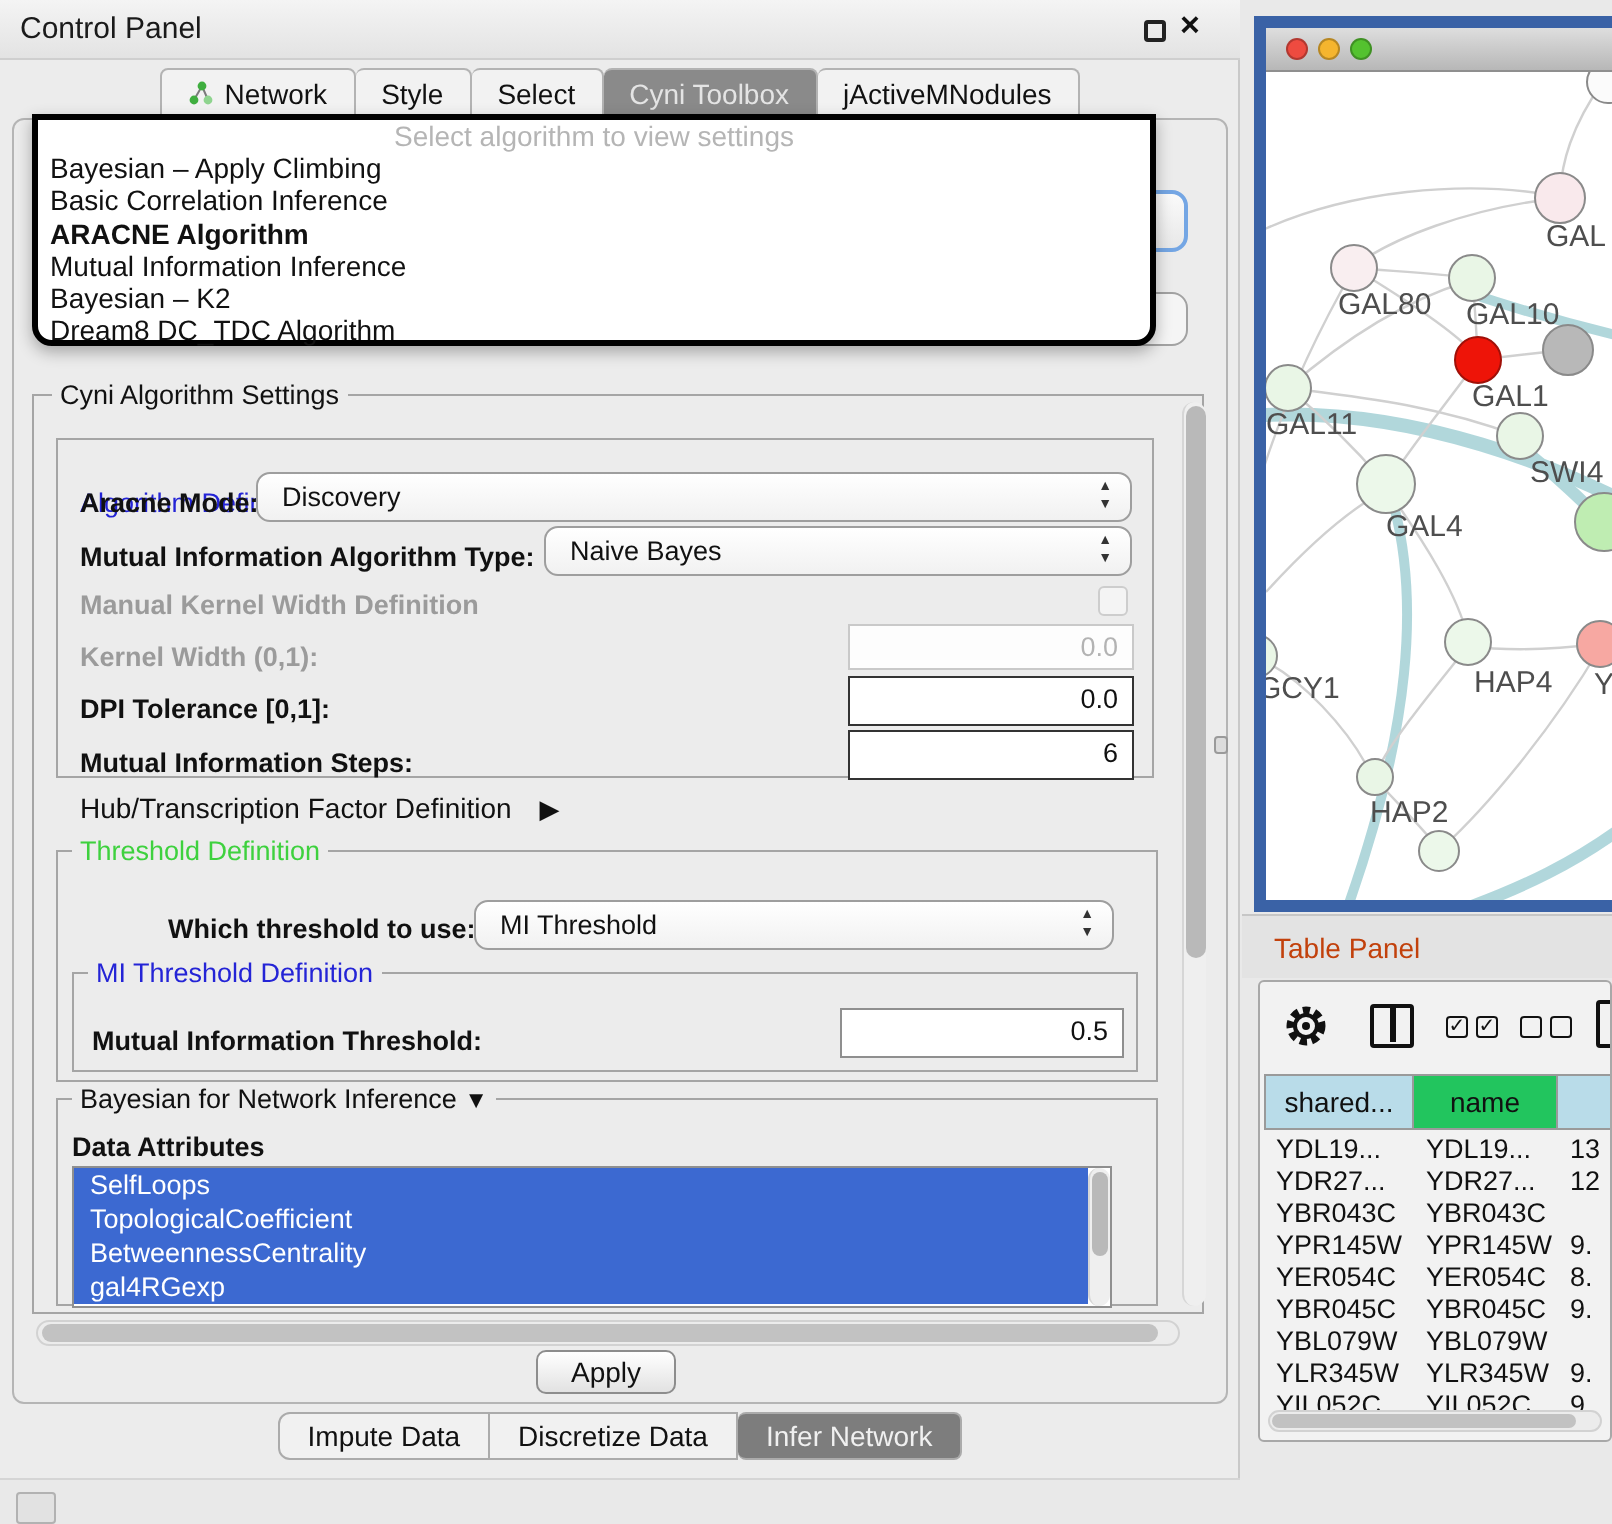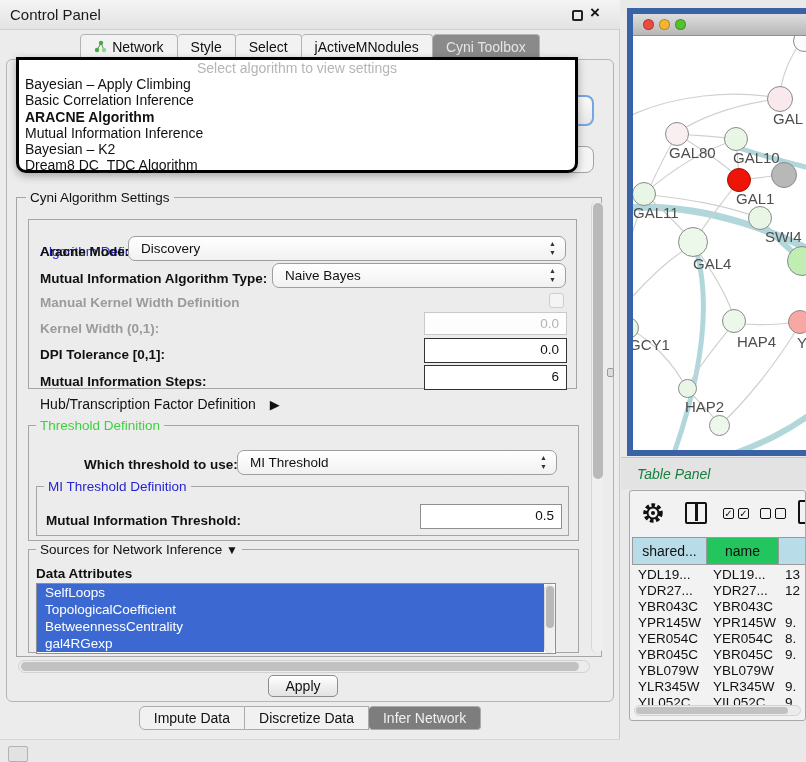--- a/index.html
+++ b/index.html
@@ -78,21 +78,21 @@
   .splitter-grip { left:607px; top:368px; width:7px; height:9px; border:1px solid #9a9a9a; background:#dcdcdc; border-radius:2px; }
   .net-window { left:627px; top:8px; width:186px; height:448px; border:6px solid #3a62a6; background:#fff; }
   .net-titlebar { position:absolute; left:0; top:0; width:100%; height:22px;
     background:linear-gradient(#dedede,#b7b7b7); border-bottom:1px solid #8f8f8f; }
   .light { position:absolute; top:5px; width:11px; height:11px; border-radius:50%; border:1px solid rgba(0,0,0,.25); }
   .net-canvas { position:absolute; left:0; top:22px; width:174px; height:414px; background:#fff; overflow:hidden; }
   .node { position:absolute; border-radius:50%; border:1.5px solid #8a8a8a; }
   .nlabel { position:absolute; font-size:15px; color:#4e4e4e; white-space:nowrap; }
 
   .tp-header { left:621px; top:457px; width:185px; height:32px; background:#e3e3e3; border-top:1px solid #c6c6c6; }
-  .tp-title { left:16px; top:8px; font-size:14px; color:#15803d;font-style:italic; }
+  .tp-title { left:16px; top:8px; font-size:14px; color:#c2410c; }
   .tp-box { left:629px; top:490px; width:177px; height:231px; background:#f2f2f2; border:1px solid #a8a8a8; border-radius:3px; overflow:hidden; }
   .col-icon { position:absolute; width:22px; height:22px; border:2.5px solid #111; border-radius:2px; }
   .col-icon:after { content:""; position:absolute; left:8px; top:0; width:2.5px; height:17px; background:#111; }
   .cb { position:absolute; width:11px; height:11px; border:1.5px solid #111; border-radius:2px; font-size:10px; line-height:10px; text-align:center; color:#111; }
   .doc-icon { position:absolute; width:16px; height:24px; border:2.5px solid #111; border-radius:2px; background:#f2f2f2; }
   .th-row { position:absolute; left:2px; top:46px; height:28px; display:flex; }
   .th { height:28px; border:1px solid #9a9a9a; border-left:none; font-size:14px; color:#111;
     display:flex; align-items:center; justify-content:center; }
   .th:first-child { border-left:1px solid #9a9a9a; }
   .th.blue { background:#b9dce9; } .th.gray { background:#22c55e; }
@@ -120,25 +120,25 @@
           <circle cx="10" cy="10" r="2.2" fill="#8fd48f"></circle>
       </svg>
       <span>Network</span>
     </div>
     <div class="tab">
         <span>Style</span>
       </div>
     <div class="tab">
         <span>Select</span>
       </div>
+    <div class="tab sel">
+        <span>Cyni Toolbox</span>
+      </div>
     <div class="tab">
         <span>jActiveMNodules</span>
-      </div>
-    <div class="tab sel">
-        <span>Cyni Toolbox</span>
       </div>
   </div>
 
   <div class="abs content-box"></div>
 
   <div class="abs stepper-focus"></div>
 
   <div class="abs hidden-combo">
     <span>galFiltered.sif default node</span>
   </div>
@@ -200,21 +200,21 @@
     <span class="arrows">▲<br>▼</span>
   </div>
 
   <div class="abs group" style="left:36px; top:486px; width:533px; height:50px;"></div>
   <span class="legend blue" style="left:44px; top:479px;">MI Threshold Definition</span>
   <span class="lbl" style="left:46px; top:513px;">Mutual Information Threshold:</span>
   <div class="field" style="left:420px; top:504px; width:142px; height:25px; line-height:22px; border-width:1px; border-color:#8f8f8f;">0.5</div>
 
   <div class="abs group" style="left:28px; top:549px; width:551px; height:104px;"></div>
   <span class="legend" style="left:36px; top:542px; color:#111;">
-    <span>Sources for Network Inference</span>
+    <span>Bayesian for Network Inference</span>
     <span style="font-size:12px;">▼</span>
   </span>
   <span class="lbl" style="left:36px; top:566px;">Data Attributes</span>
   <div class="attr-list" style="left:36px; top:583px; width:520px; height:71px;">
     <div class="litem">SelfLoops</div>
     <div class="litem">TopologicalCoefficient</div>
     <div class="litem">BetweennessCentrality</div>
     <div class="litem">gal4RGexp</div>
     <div class="vscroll" style="right:0; top:0; width:11px; height:69px;">
       <div class="vthumb" style="top:2px; height:42px; width:8px;"></div>

